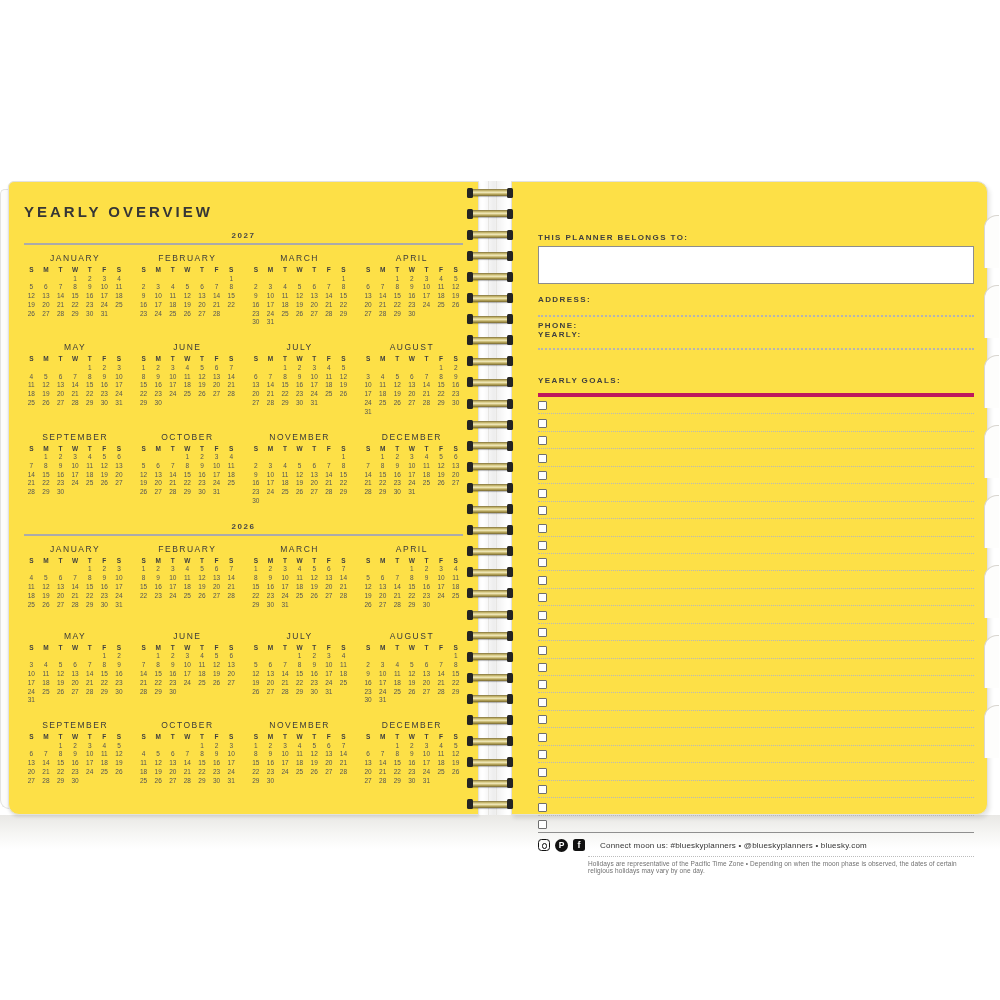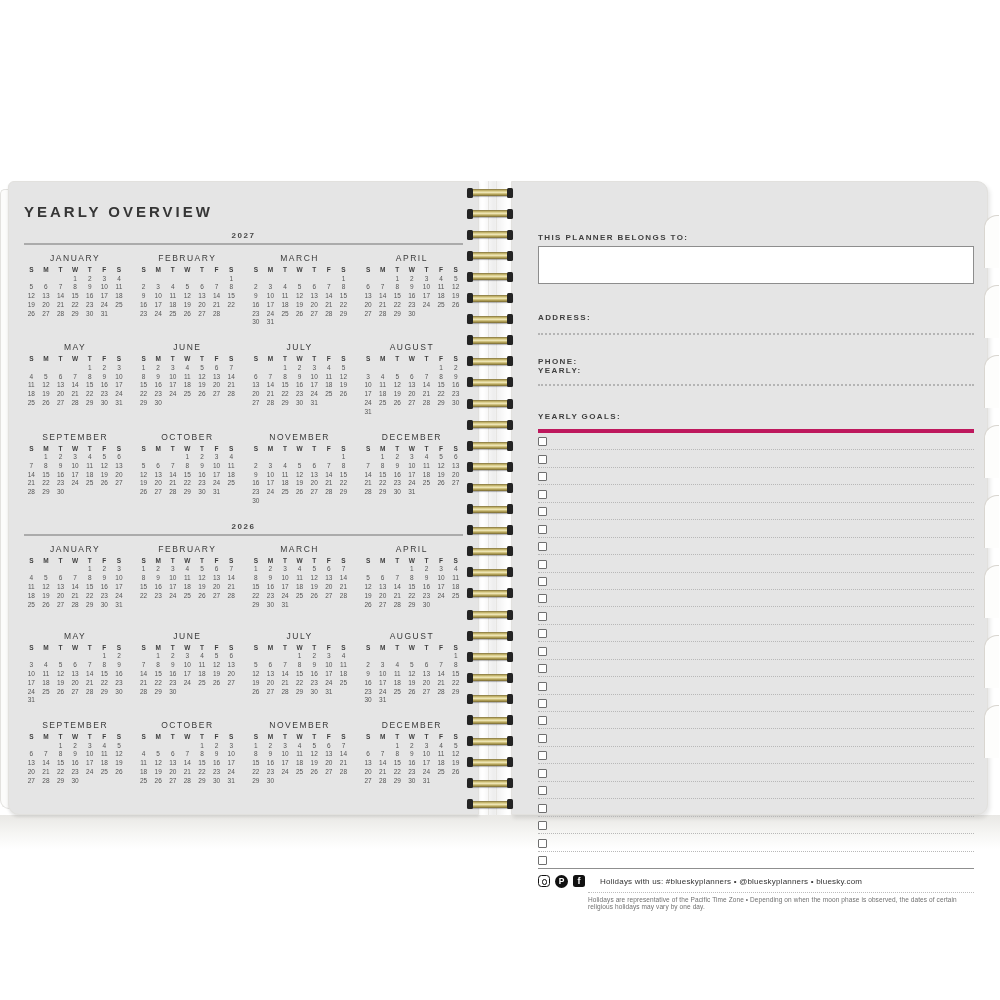--- a/index.html
+++ b/index.html
@@ -3,21 +3,21 @@
 <meta charset="utf-8">
 <style>
   html,body{margin:0;padding:0;width:1000px;height:1000px;background:#ffffff;overflow:hidden;
     font-family:"Liberation Sans", sans-serif;-webkit-font-smoothing:antialiased;}
   .stage{position:relative;width:1000px;height:1000px;background:#fff;}
   .floor-shadow{position:absolute;left:0;top:815px;width:1000px;height:34px;
     background:linear-gradient(180deg,#e9e8e5 0%,#f6f6f4 55%,#ffffff 100%);}
   
   .back-pages-left{position:absolute;left:0;top:189px;width:10px;height:618px;background:#fcfcfb;
     border:1px solid #e3e2df;border-right:none;border-radius:5px 0 0 9px;}
-  .page{position:absolute;top:181px;height:634px;background:#e5e5e5;border:1px solid #e2e1de;box-sizing:border-box;}
+  .page{position:absolute;top:181px;height:634px;background:#fde047;border:1px solid #e2e1de;box-sizing:border-box;}
   .page-left{left:8px;width:471px;border-radius:6px 0 0 11px;box-shadow:0 2px 3px rgba(0,0,0,.10);}
   .page-right{left:511px;width:477px;border-radius:0 11px 11px 0;box-shadow:2px 3px 4px rgba(0,0,0,.10);}
   .tab-stack{position:absolute;left:984px;top:181px;width:16px;height:634px;}
   .tab-notch{position:absolute;left:0;width:14px;height:52px;border-left:1.5px solid #d9d6d0;
     border-top:1.5px solid #d9d6d0;border-top-left-radius:13px;background:#fdfdfc;}
   
   .spine-shadow{position:absolute;left:483px;top:181px;width:24px;height:634px;
     background:linear-gradient(90deg,rgba(0,0,0,0) 0%,rgba(0,0,0,.07) 45%,rgba(0,0,0,0) 100%);}
   .spine-line{position:absolute;top:181px;width:1px;height:634px;background:#e6e5e2;}
   .spiral{position:absolute;left:467px;top:189px;width:46px;height:620px;}
@@ -35,21 +35,21 @@
   .month{min-height:72px;}
   .m-title{text-align:center;font-size:8.5px;font-weight:normal;letter-spacing:1.5px;color:#3a3a3a;margin-bottom:2px;}
   .m-grid{display:grid;grid-template-columns:repeat(7,1fr);}
   .m-grid span{text-align:center;font-size:6.5px;line-height:8.8px;height:8.8px;color:#555;}
   .m-grid .m-wd{font-weight:bold;color:#3f3f3f;height:9.5px;line-height:9.5px;}
   .yb-2026{margin-top:16px;}
   
   .rp-content{position:relative;padding:51px 13px 0 26px;color:#3f3f3f;}
   .field-label{font-size:8px;letter-spacing:1.4px;font-weight:600;color:#3f3f3f;}
   .belongs-box{margin-top:4px;height:36px;border:1.5px solid #8d8d8d;background:#fff;}
-  .field{border-bottom:2px dotted #b4b4b4;padding-bottom:9px;margin-top:22px;}
+  .field{border-bottom:2px dotted #b4b4b4;padding-bottom:9px;margin-top:4px;}
   .duo{display:flex;flex-direction:column;}
   .duo .phone-part{width:47%;}
   .goals-head{margin-top:19px;border-bottom:4px solid #be185d;padding-bottom:6px;}
   .goals-list{}
   .goal-row{height:16.45px;border-bottom:1.5px dotted #b8b8b8;position:relative;}
   .goal-row:last-child{border-bottom:1.5px solid #8f8f8f;}
   .goal-box{position:absolute;left:0;bottom:3px;width:9px;height:9px;border:1.5px solid #6f6f6f;border-radius:1px;background:#fff;box-sizing:border-box;}
   .footer{margin-top:6px;display:flex;align-items:center;}
   .soc{display:inline-block;position:relative;margin-right:5px;}
   .ig{width:12px;height:12px;border:1.4px solid #111;border-radius:3.5px;box-sizing:border-box;}
@@ -1266,21 +1266,21 @@
           </div>
           <div class="goal-row">
             <span class="goal-box"></span>
           </div>
         </div>
 
       <div class="footer">
         <span class="soc ig"></span>
         <span class="soc pin">P</span>
         <span class="soc fb">f</span>
-        <span class="connect-text">Holidays with us: #blueskyplanners • @blueskyplanners • bluesky.com</span>
+        <span class="connect-text">Connect moon us: #blueskyplanners • @blueskyplanners • bluesky.com</span>
       </div>
       <div class="footer-dotline"></div>
       <div class="disclaimer">Holidays are representative of the Pacific Time Zone  •  Depending on when the moon phase is observed, the dates of certain religious holidays may vary by one day.</div>
     </div>
   </div>
 
   <div class="tab-stack">
       <div class="tab-notch" style="top: 34px;"></div>
       <div class="tab-notch" style="top: 104px;"></div>
       <div class="tab-notch" style="top: 174px;"></div>

